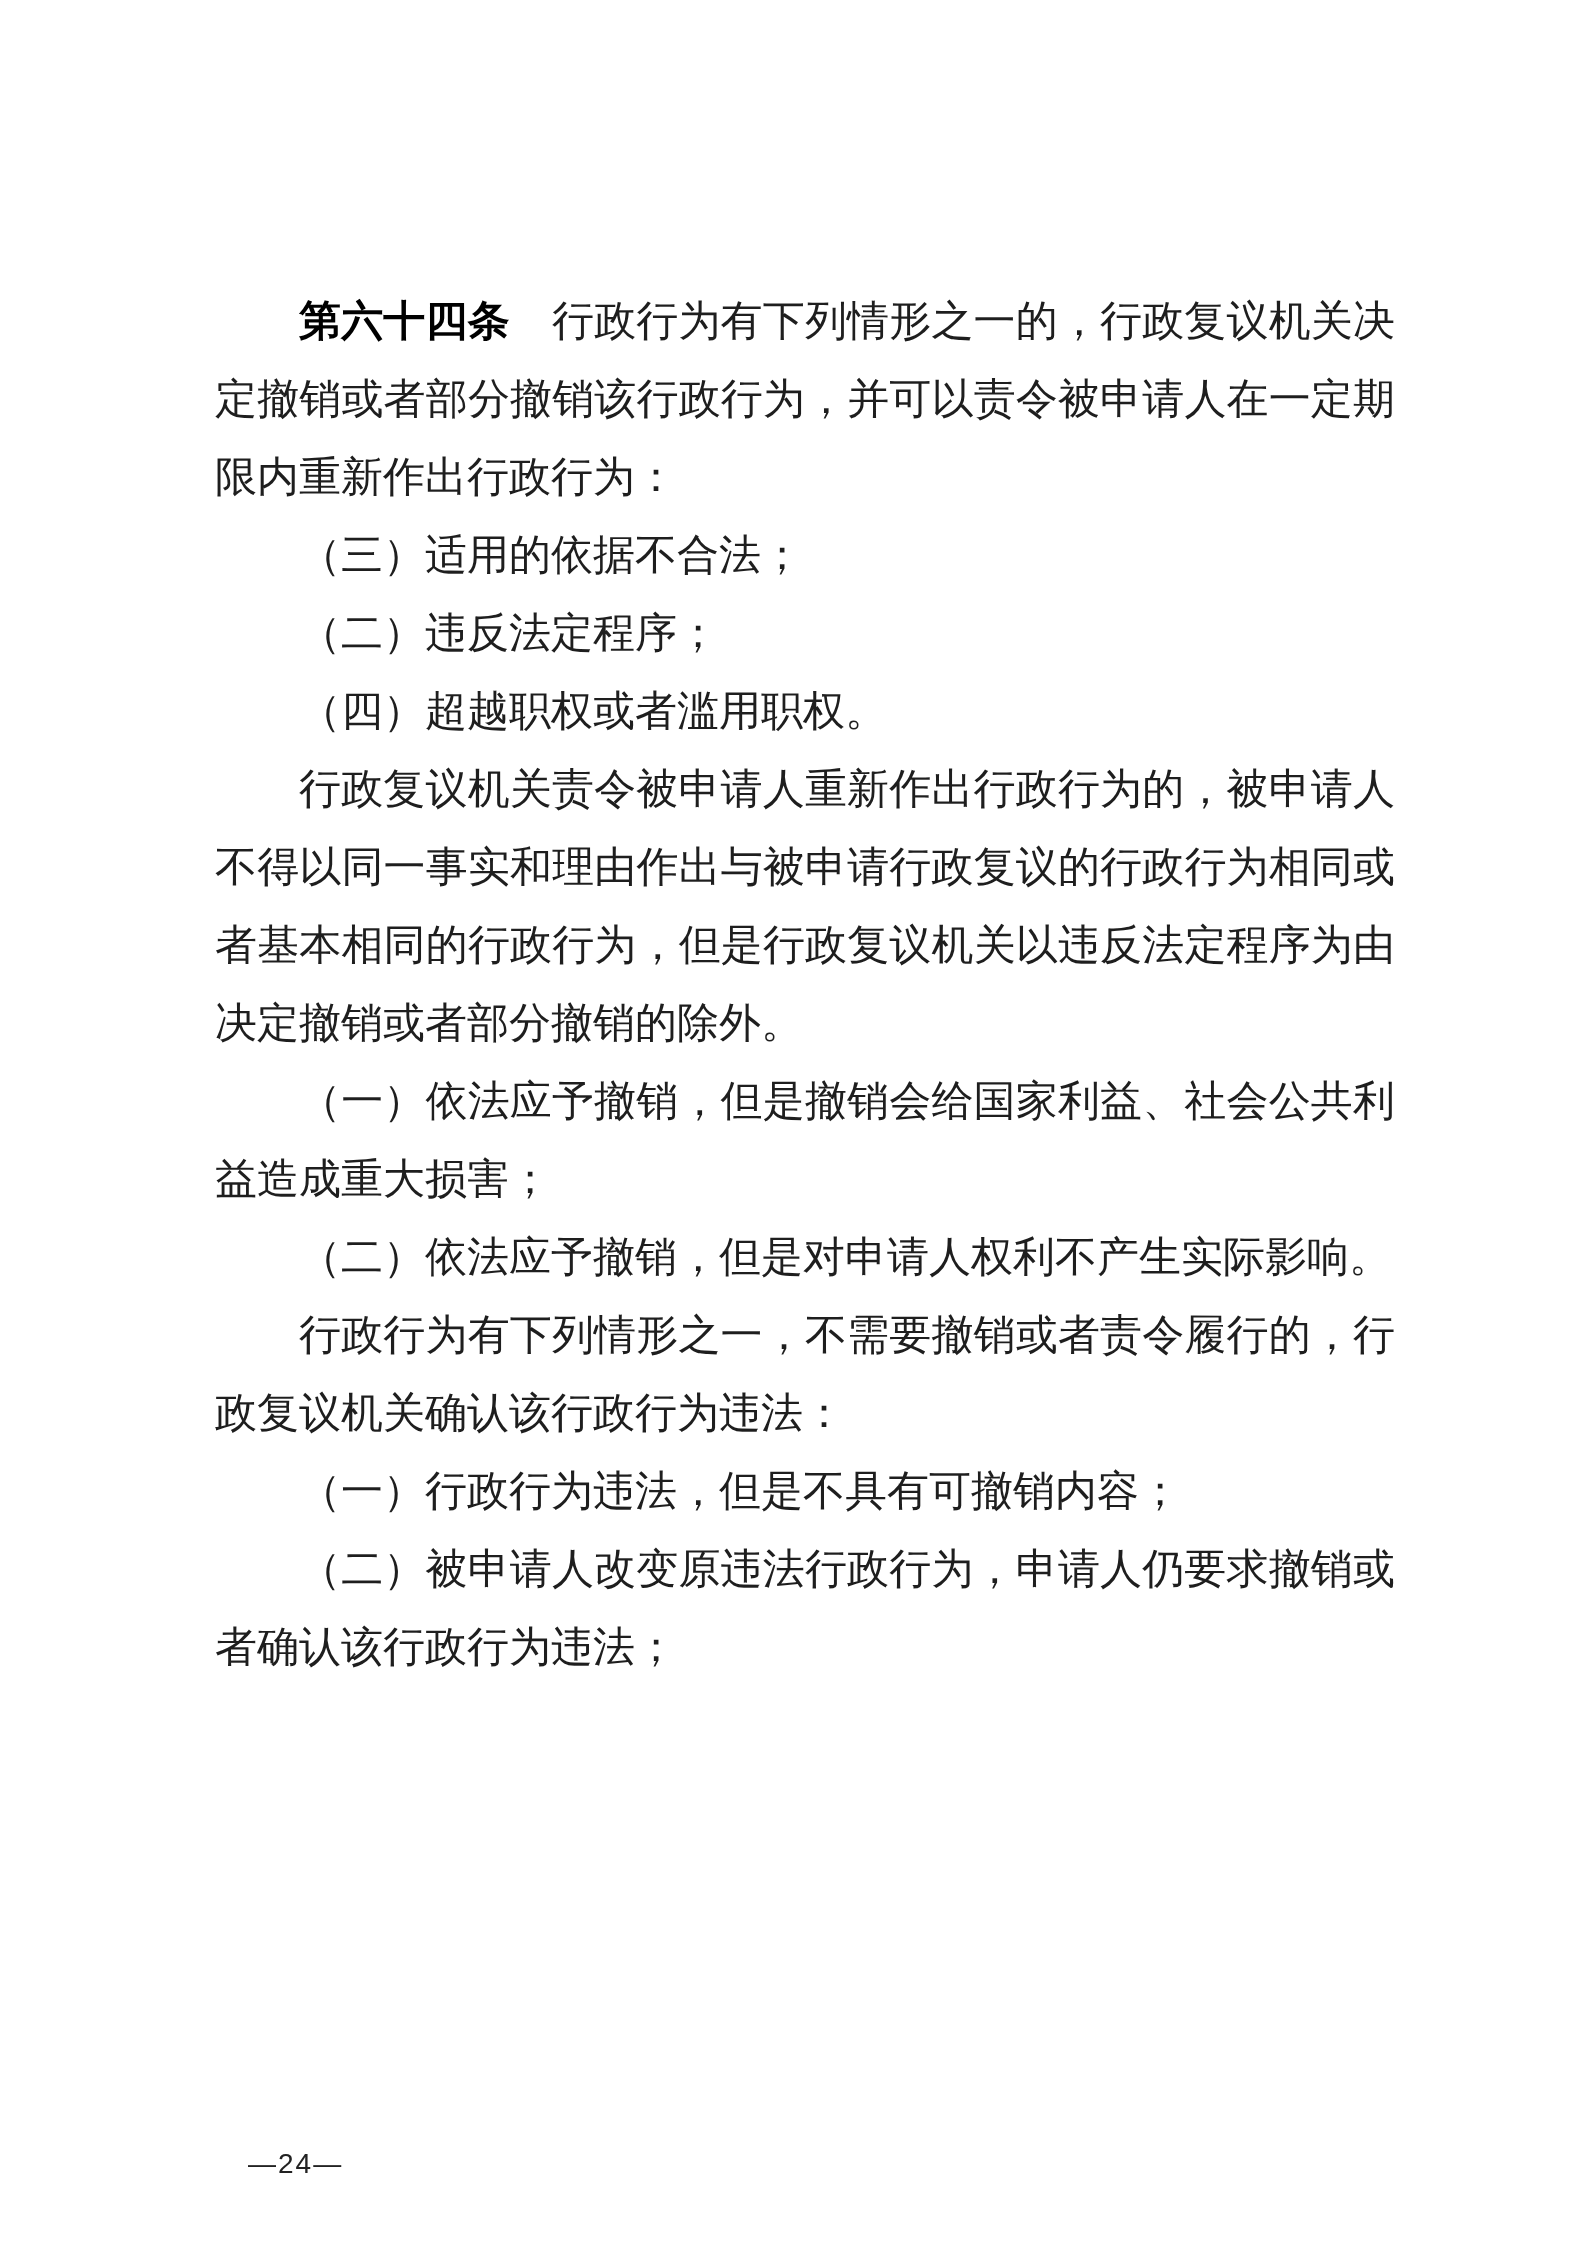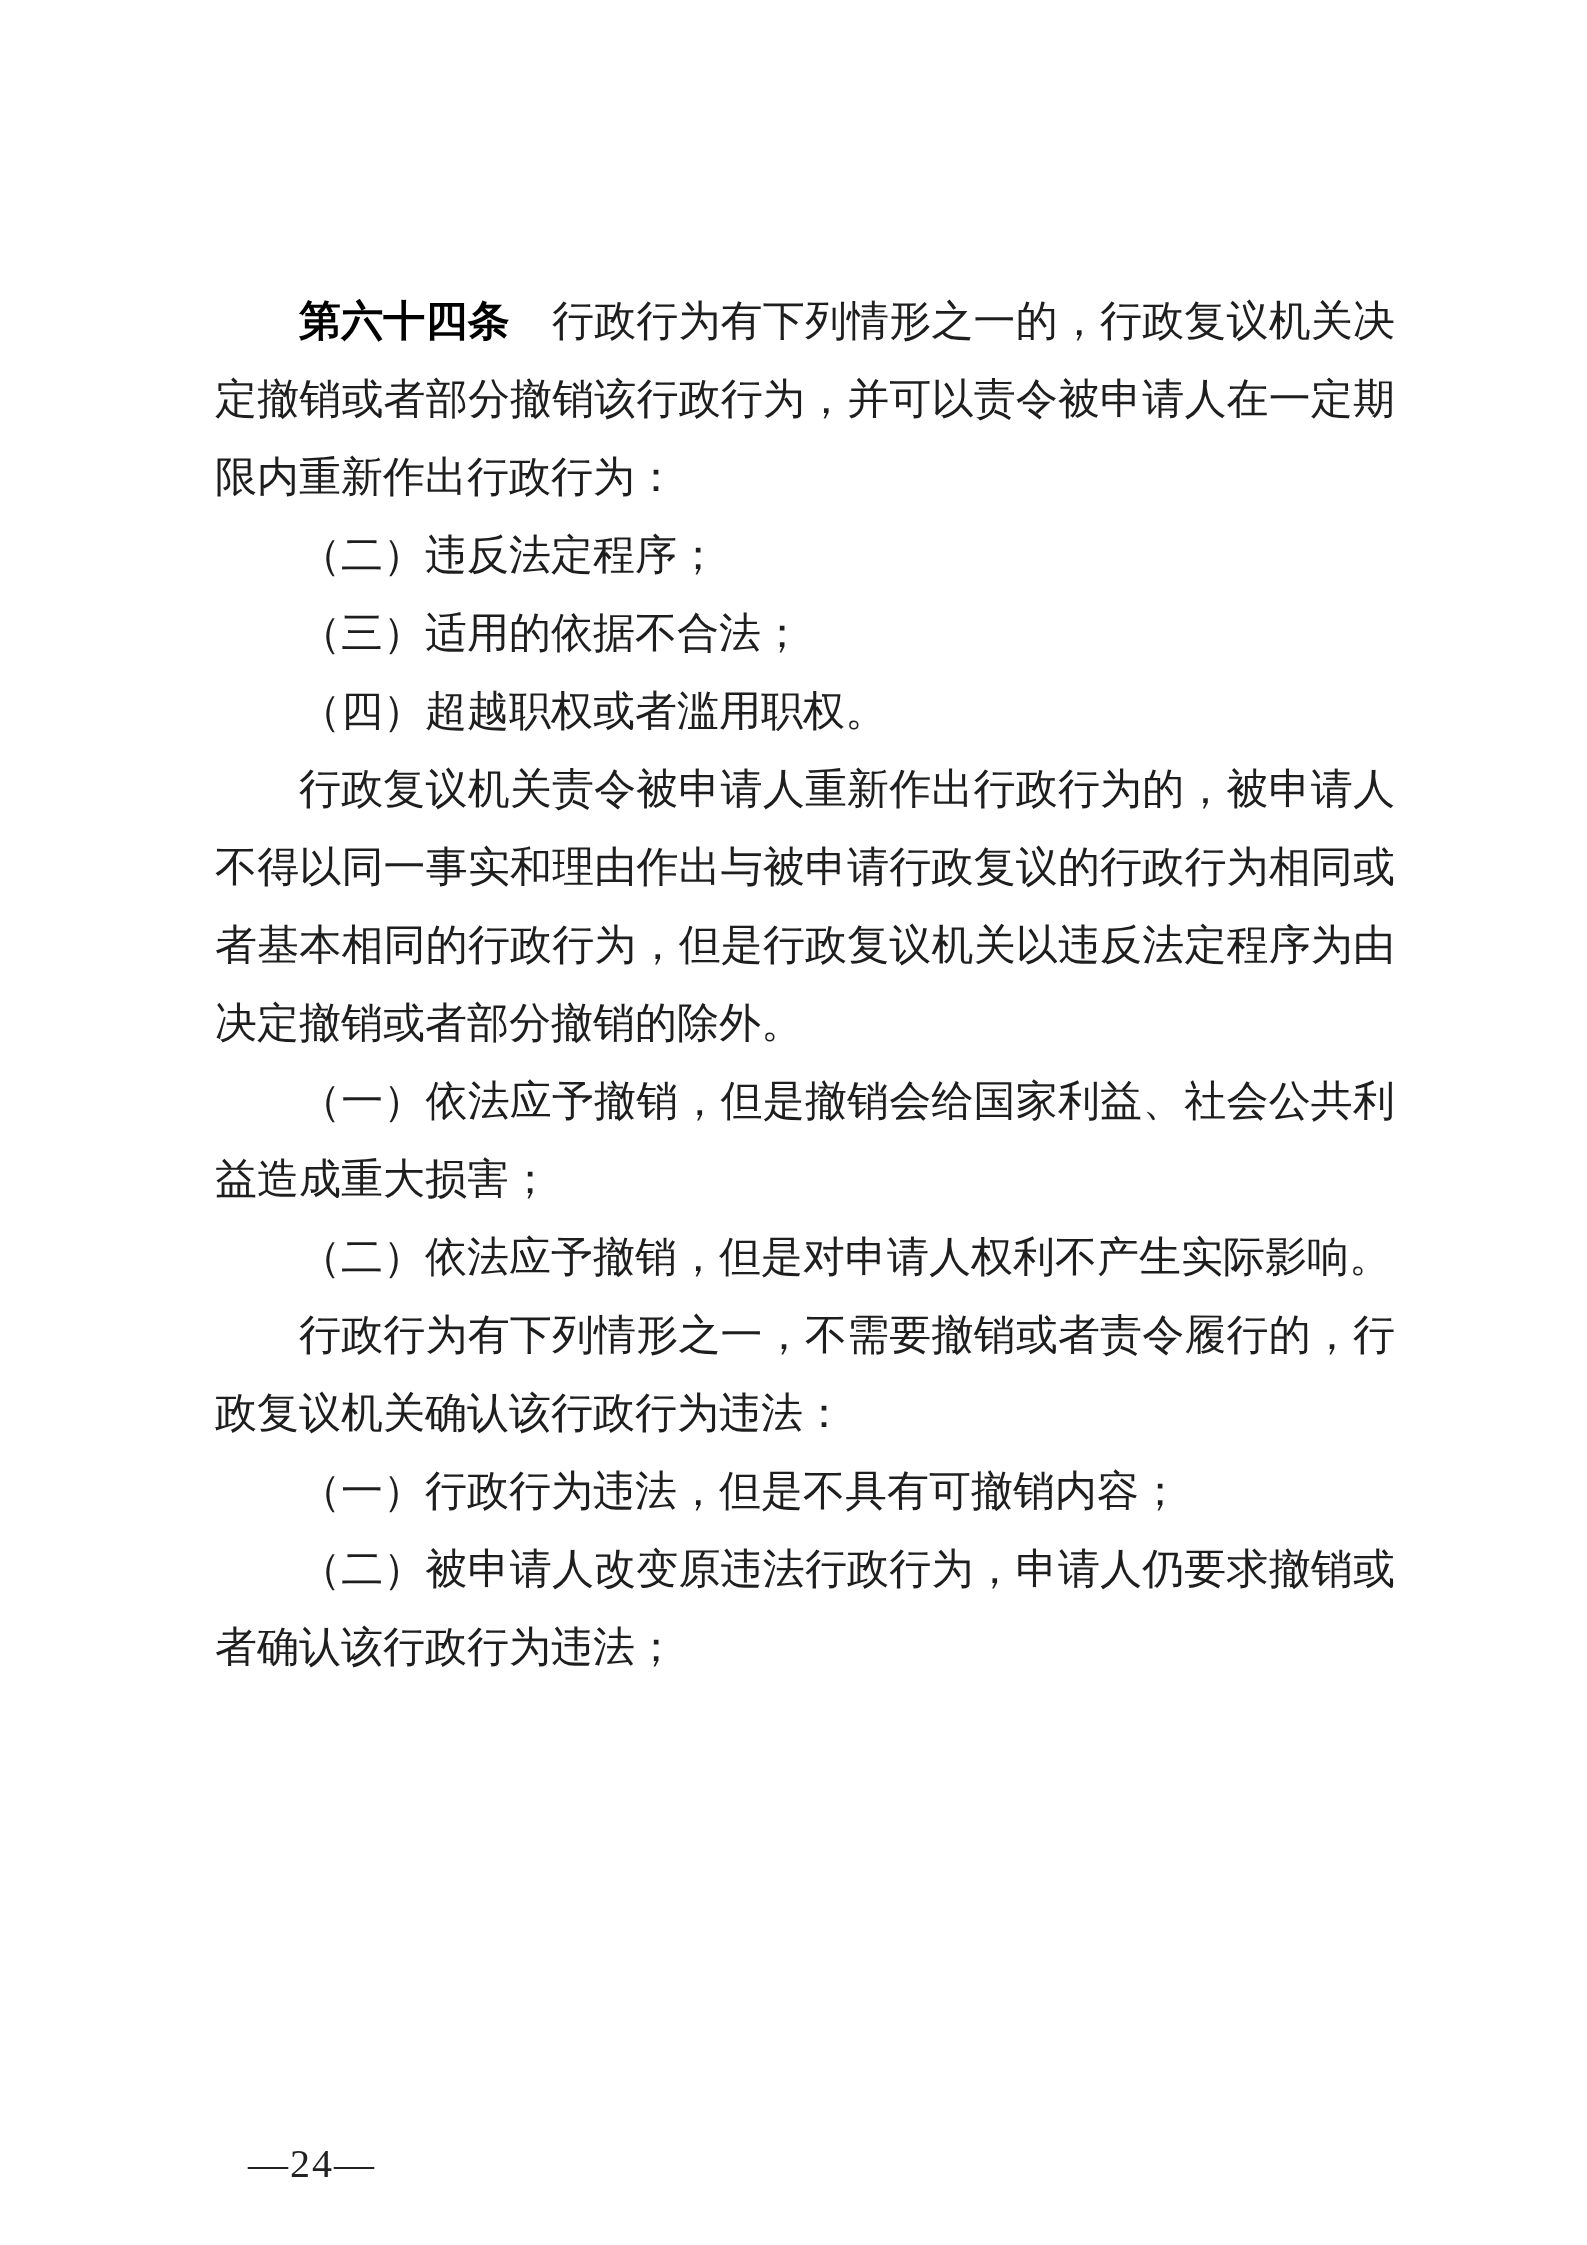--- a/index.html
+++ b/index.html
@@ -32,40 +32,40 @@
   }
   .article-num {
     font-weight: bold;
     color: #000000;
     font-family: "Liberation Sans", sans-serif;
   }
   .page-footer {
     position: absolute;
     left: 248px;
     top: 2142px;
-    font-size: 40px;
+    font-size: 28px;
     line-height: 44px;
     color: #222222;
     letter-spacing: 2px;
-    font-family: Liberation Serif, serif;
+    font-family: Liberation Sans, sans-serif;
   }
 </style>
 </head>
 <body>
 
 <div class="page">
 
   <main class="textblock">
 
     <p><span class="article-num">第六十四条</span><span>　行政行为有下列情形之一的，行政复议机关决定撤销或者部分撤销该行政行为，并可以责令被申请人在一定期限内重新作出行政行为：</span></p>
 
 
+    <p>（三）适用的依据不合法；</p>
+
     <p>（二）违反法定程序；</p>
-
-    <p>（三）适用的依据不合法；</p>
 
     <p>（四）超越职权或者滥用职权。</p>
 
     <p>行政复议机关责令被申请人重新作出行政行为的，被申请人不得以同一事实和理由作出与被申请行政复议的行政行为相同或者基本相同的行政行为，但是行政复议机关以违反法定程序为由决定撤销或者部分撤销的除外。</p>
 
 
     <p>（一）依法应予撤销，但是撤销会给国家利益、社会公共利益造成重大损害；</p>
 
     <p>（二）依法应予撤销，但是对申请人权利不产生实际影响。</p>
 

